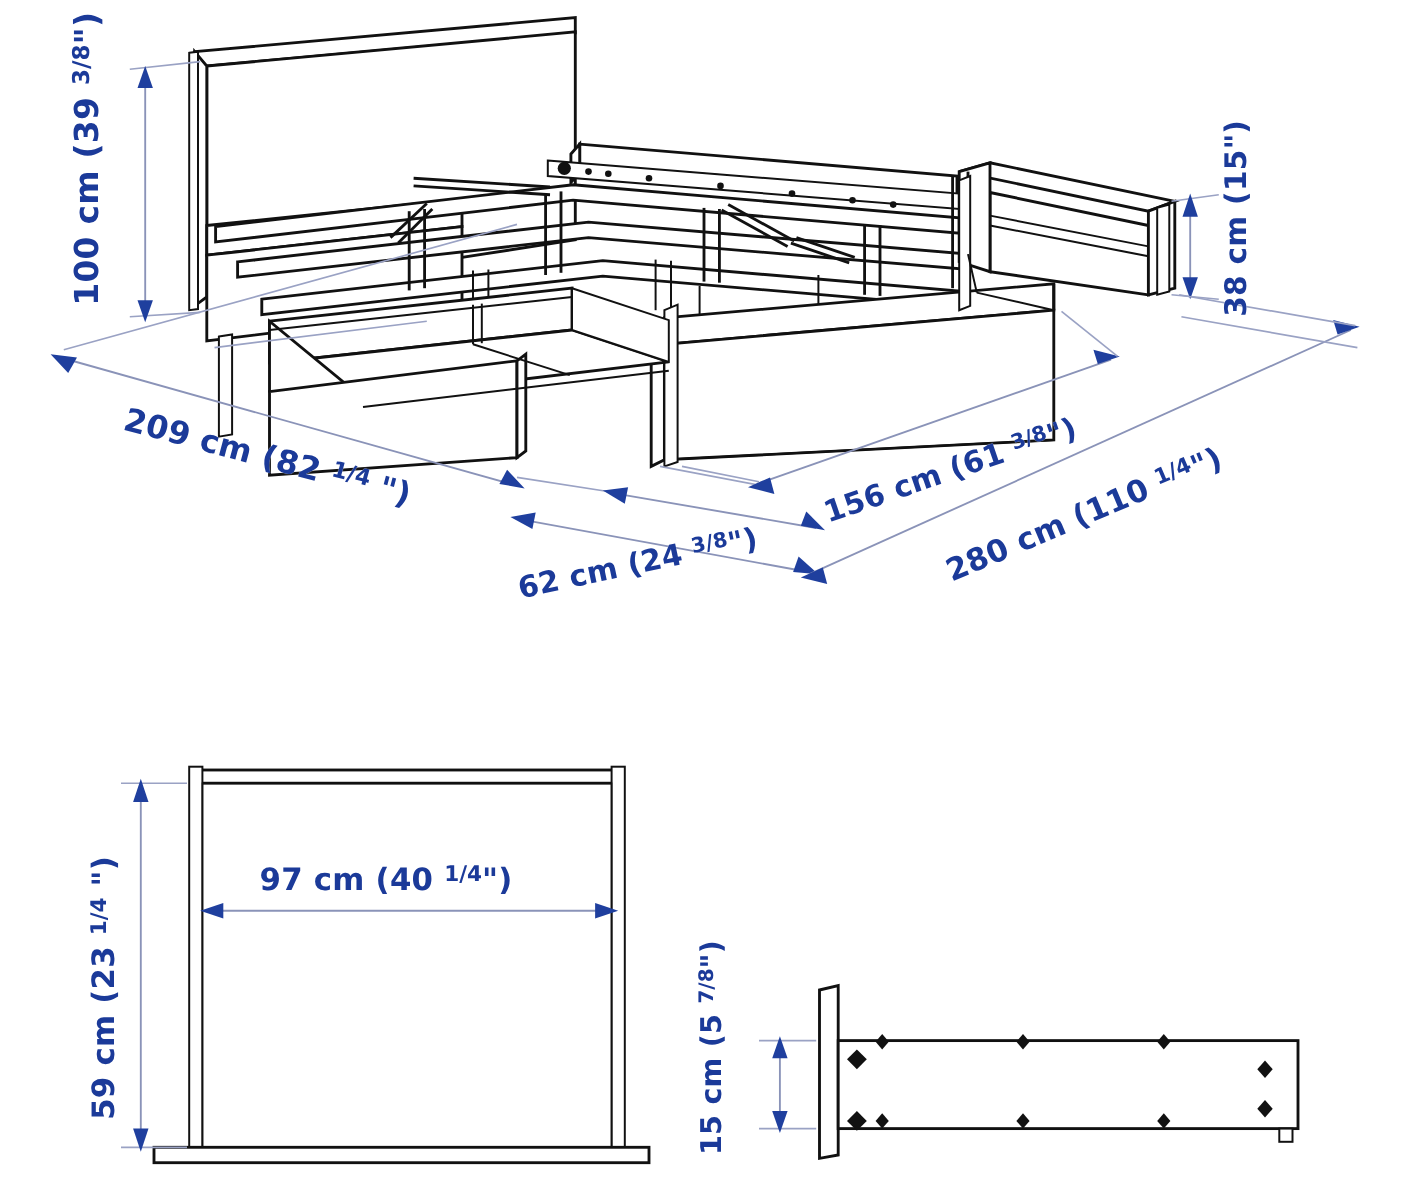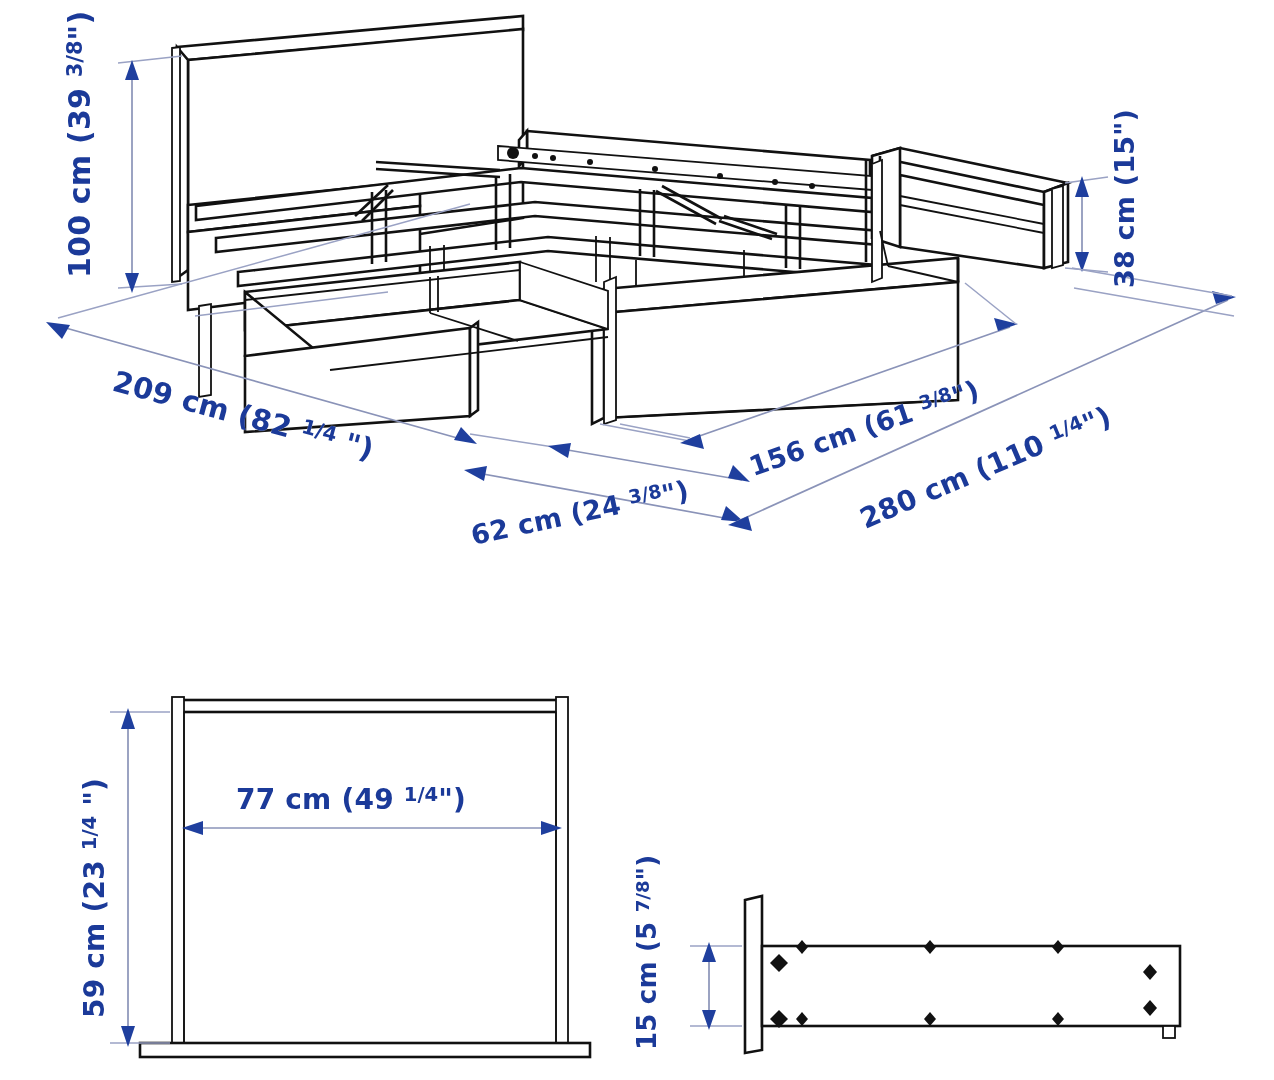--- a/index.html
+++ b/index.html
@@ -366,22 +366,22 @@
     <span>280 cm</span>
     <span>(110 </span><sup class="frac">1/4</sup><span>")</span>
   </div>
 
   <div class="dimtext d-59" style="left:78px; top:1018px; transform: rotate(-90deg);">
     <span>59 cm</span>
     <span>(23 </span><sup class="frac">1/4</sup><span> ")</span>
   </div>
 
   <div class="dimtext d-97" style="left:236px; top:783px;">
-    <span>77 cm</span>
-    <span>(49 </span><sup class="frac">1/4</sup><span>")</span>
+    <span>97 cm</span>
+    <span>(40 </span><sup class="frac">1/4</sup><span>")</span>
   </div>
 
   <div class="dimtext d-15" style="left:632px; top:1050px; transform: rotate(-90deg);">
     <span>15 cm</span>
     <span>(5 </span><sup class="frac">7/8</sup><span>")</span>
   </div>
 
 </div>
 
 </body></html>

